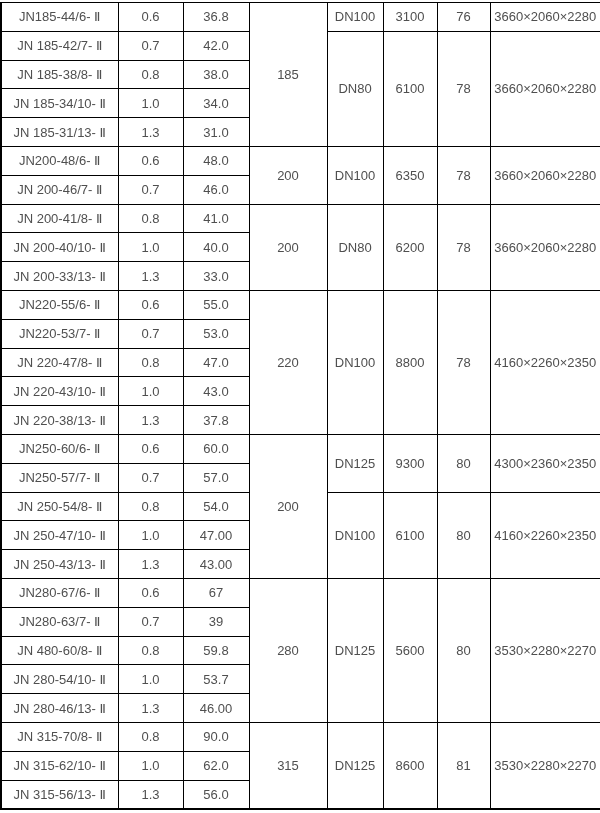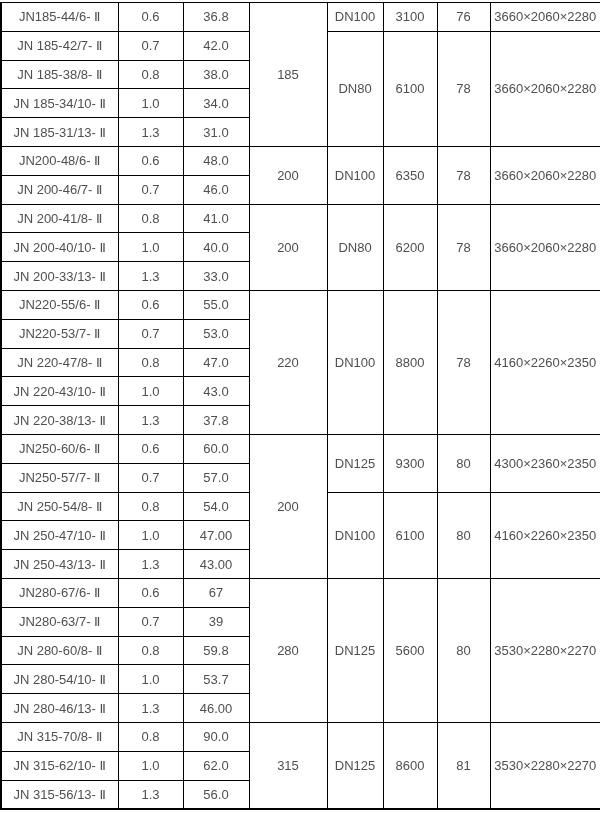--- a/index.html
+++ b/index.html
@@ -192,21 +192,21 @@
         <td rowspan="5">5600</td>
         <td rowspan="5">80</td>
         <td rowspan="5">3530×2280×2270</td>
       </tr>
       <tr>
         <td>JN280-63/7- Ⅱ</td>
         <td>0.7</td>
         <td>39</td>
       </tr>
       <tr>
-        <td>JN 280-60/8- Ⅱ</td>
+        <td>JN 480-60/8- Ⅱ</td>
         <td>0.8</td>
         <td>59.8</td>
       </tr>
       <tr>
         <td>JN 280-54/10- Ⅱ</td>
         <td>1.0</td>
         <td>53.7</td>
       </tr>
       <tr>
         <td>JN 280-46/13- Ⅱ</td>

